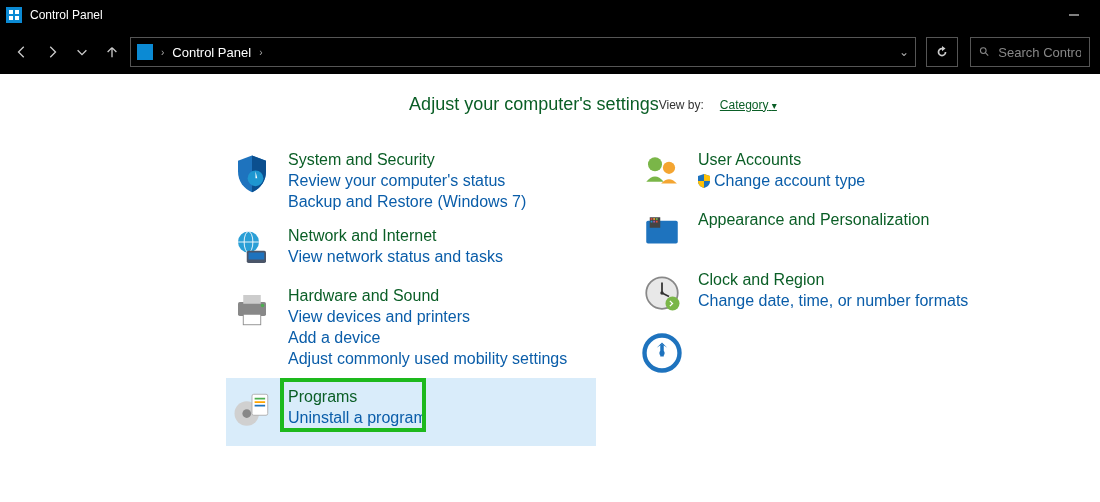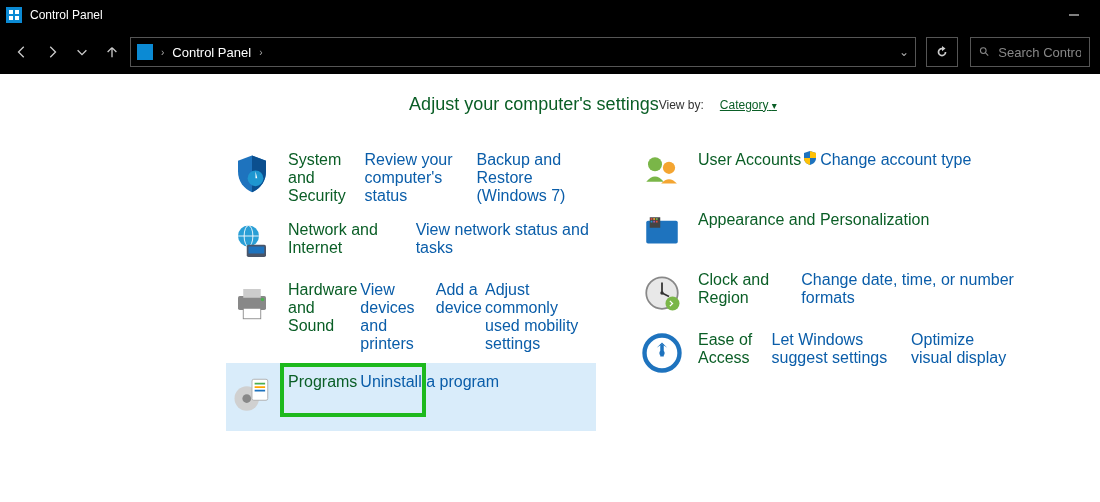--- a/index.html
+++ b/index.html
@@ -37,21 +37,21 @@
     .col { display: flex; flex-direction: column; }
     .col.left { width: 370px; }
     .col.right { width: 380px; }
 
     .cat { display: flex; gap: 14px; padding: 6px 0 10px 0; align-items: flex-start; }
     .cat.highlighted { background: #d9ecfa; padding: 10px 0 14px 0; }
     .cat.highlighted .cat-body { position: relative; }
     .green-box { position: absolute; border: 4px solid #1db91d; top: -10px; left: -8px; width: 146px; height: 54px; pointer-events: none; }
     .cat-icon { width: 44px; height: 44px; flex-shrink: 0; display: flex; align-items: center; justify-content: center; margin-left: 4px; }
     .cat-icon svg { width: 42px; height: 42px; }
-    .cat-body { display: flex; flex-direction: row; gap: 3px; }
+    .cat-body { display: flex; flex-direction: column; gap: 3px; }
     .cat-title { color: #0a5e26; font-size: 16px; font-weight: 400; }
     .cat-link { color: #0a5da9; font-size: 16px; text-decoration: none; cursor: pointer; }
   </style>
 </head>
 <body>
 
 <div class="titlebar">
   <div class="app-icon">
     <svg viewBox="0 0 16 16">
         <rect width="16" height="16" fill="#0b8ad4"></rect>
@@ -202,21 +202,21 @@
         <div class="cat-icon">
           <svg viewBox="0 0 48 48">
               <circle cx="16" cy="14" r="8" fill="#7ab648"></circle>
               <path d="M6 34 Q16 22 26 34 Z" fill="#7ab648"></path>
               <circle cx="32" cy="18" r="7" fill="#f4a531"></circle>
               <path d="M23 36 Q32 26 41 36 Z" fill="#f4a531"></path>
             </svg>
         </div>
         <div class="cat-body">
           <a class="cat-title">User Accounts</a>
-          <div style="display:flex;align-items:flex-start;gap:4px;">
+          <div style="display:flex;align-items:center;gap:4px;">
             <svg width="12" height="14" viewBox="0 0 12 14">
                 <path d="M6 0 L12 2 V7 C12 11 9 13 6 14 C3 13 0 11 0 7 V2 Z" fill="#1e73be"></path>
                 <path d="M6 0 L12 2 V7 L6 7 Z" fill="#ffc107"></path>
                 <path d="M0 7 L6 7 L6 14 C3 13 0 11 0 7 Z" fill="#ffc107"></path>
               </svg>
             <a class="cat-link">Change account type</a>
           </div>
         </div>
       </div>
 
@@ -257,22 +257,17 @@
 
       <div class="cat">
         <div class="cat-icon">
           <svg viewBox="0 0 48 48">
               <circle cx="24" cy="24" r="20" fill="none" stroke="#1e73be" stroke-width="5"></circle>
               <path d="M24 12 L18 18 L24 14 L30 18 Z" fill="#1e73be"></path>
               <rect x="22" y="14" width="4" height="14" fill="#1e73be"></rect>
               <circle cx="24" cy="24" r="3" fill="#1e73be"></circle>
             </svg>
         </div>
-        <div class="cat-body">
-          <a class="cat-title">Ease of Access</a>
-          <a class="cat-link">Let Windows suggest settings</a>
-          <a class="cat-link">Optimize visual display</a>
-        </div>
       </div>
 
     </div>
   </div>
 </div>
 
 </body></html>

